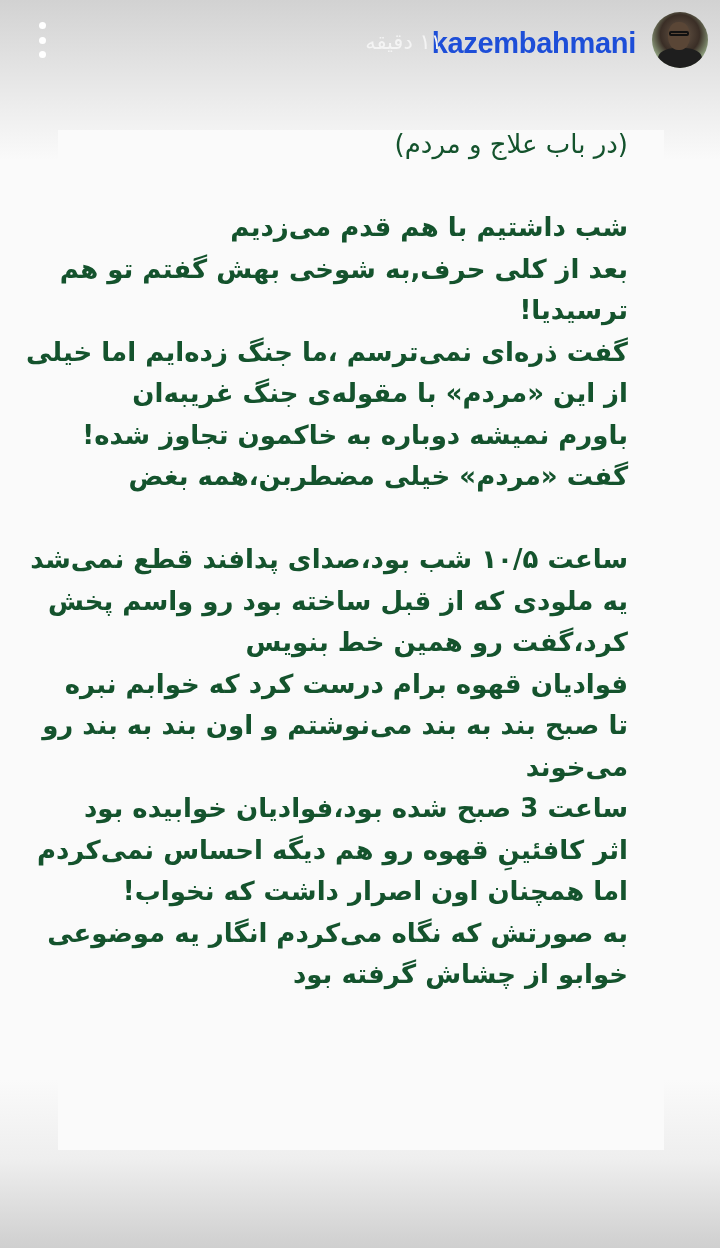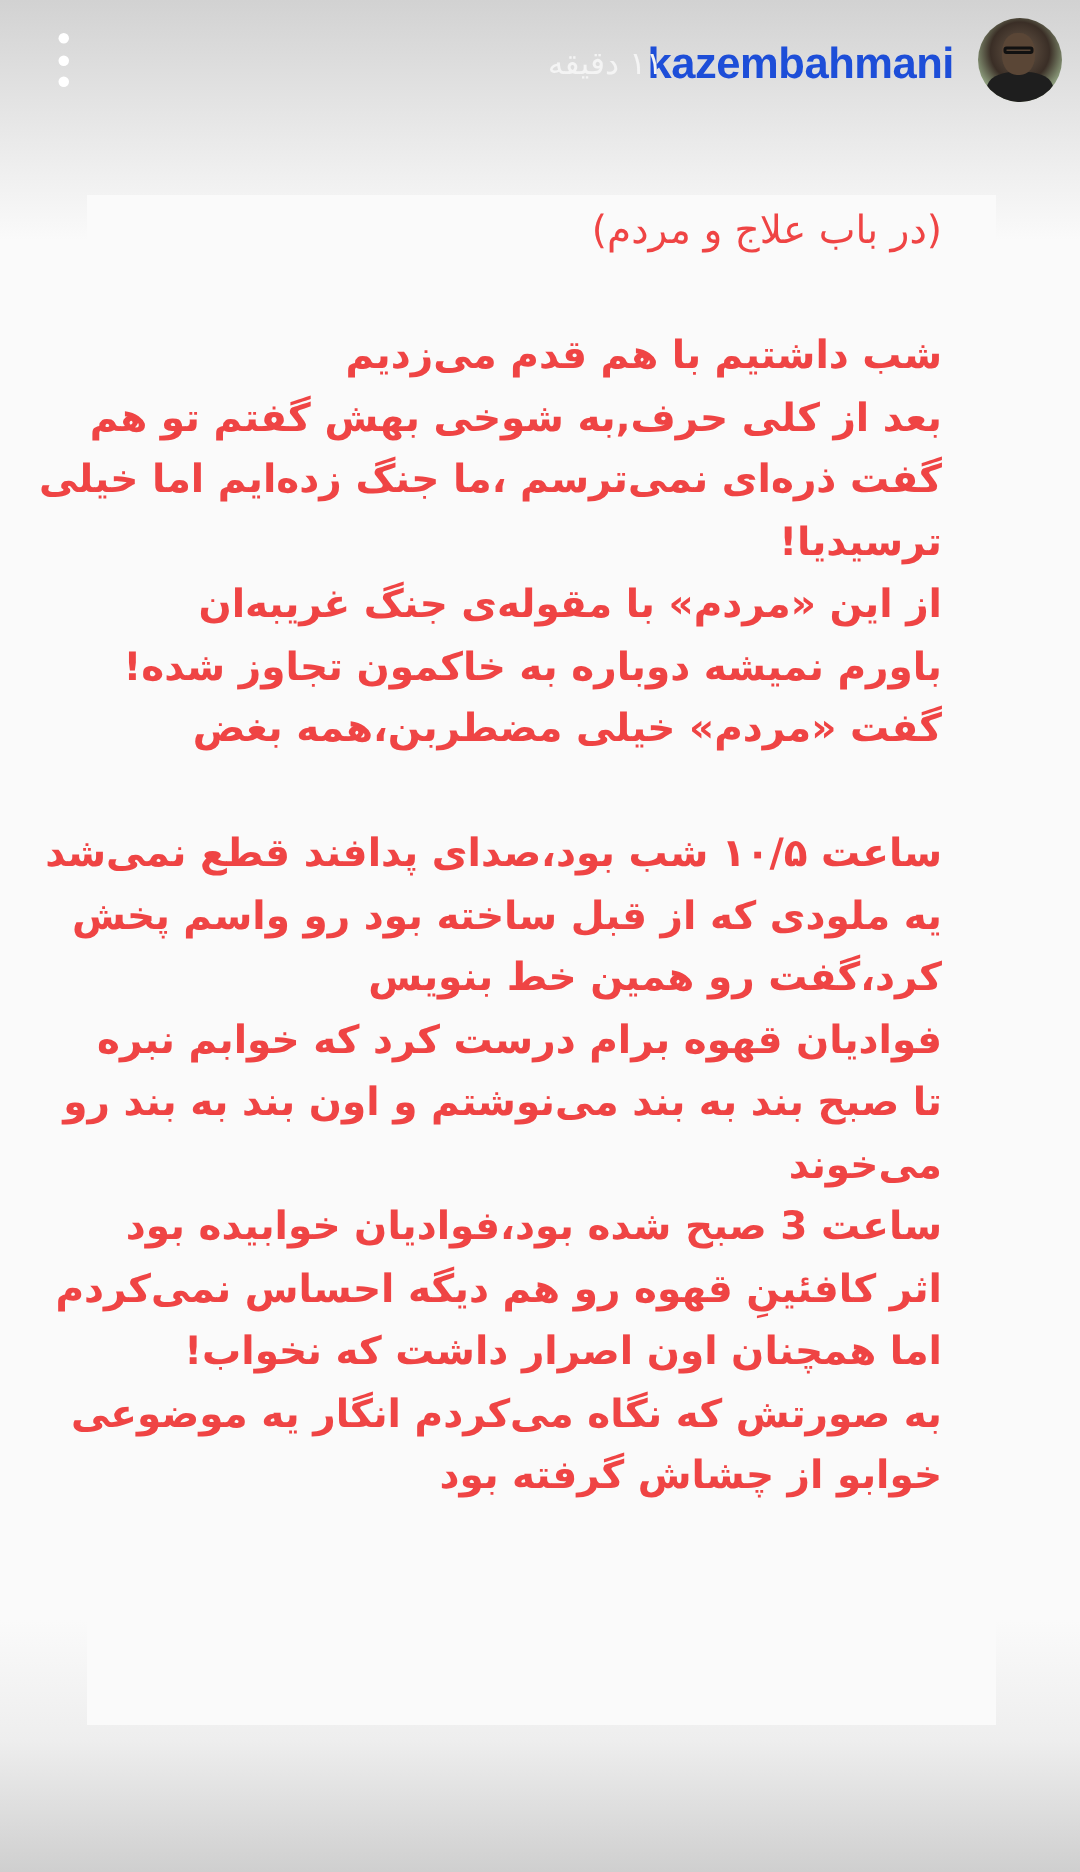--- a/index.html
+++ b/index.html
@@ -48,23 +48,23 @@
       cursor: pointer;
     }
     .menu span {
       display: block; width: 7px; height: 7px; border-radius: 50%; background: #ffffff;
     }
     .card {
       position: absolute; left: 58px; top: 130px; width: 606px; height: 1020px;
       background: #fafafa;
     }
     .story-text {
-      position: absolute; right: 92px; top: 134px; width: 580px;
+      position: absolute; right: 92px; top: 124px; width: 580px;
       direction: rtl; text-align: right;
-      color: #ef4444; font-size: 26px; line-height: 41.5px;
+      color: #14532d; font-size: 26px; line-height: 41.5px;
       font-family: "DejaVu Sans", sans-serif;
     }
     .line { display: block; white-space: nowrap; height: 41.5px; font-weight: bold; }
     .spacer { display: block; height: 41.5px; }
     .title-line { display: block; white-space: nowrap; height: 41.5px; }
   </style>
 </head>
 <body>
 
 <div class="header">
@@ -82,22 +82,22 @@
   </div>
 </div>
 
 <div class="card"></div>
 
 <div class="story-text">
   <span class="title-line">(در باب علاج و مردم)</span>
   <span class="spacer"></span>
   <span class="line">شب داشتیم با هم قدم می‌زدیم</span>
   <span class="line">بعد از کلی حرف,به شوخی بهش گفتم تو هم</span>
+  <span class="line">ترسیدیا!</span>
   <span class="line">گفت ذره‌ای نمی‌ترسم ،ما جنگ زده‌ایم اما خیلی</span>
-  <span class="line">ترسیدیا!</span>
   <span class="line">از این «مردم» با مقوله‌ی جنگ غریبه‌ان</span>
   <span class="line">باورم نمیشه دوباره به خاکمون تجاوز شده!</span>
   <span class="line">گفت «مردم» خیلی مضطربن،همه بغض</span>
   <span class="spacer"></span>
   <span class="line">ساعت ۱۰/۵ شب بود،صدای پدافند قطع نمی‌شد</span>
   <span class="line">یه ملودی که از قبل ساخته بود رو واسم پخش</span>
   <span class="line">کرد،گفت رو همین خط بنویس</span>
   <span class="line">فوادیان قهوه برام درست کرد که خوابم نبره</span>
   <span class="line">تا صبح بند به بند می‌نوشتم و اون بند به بند رو</span>
   <span class="line">می‌خوند</span>

